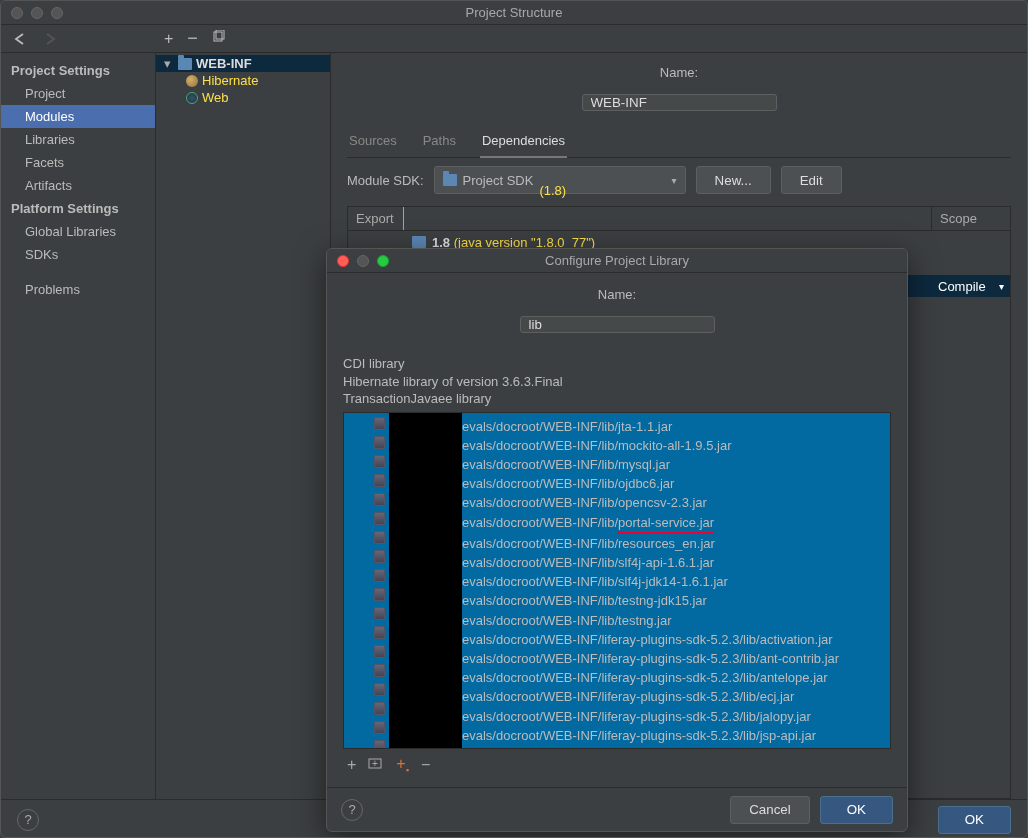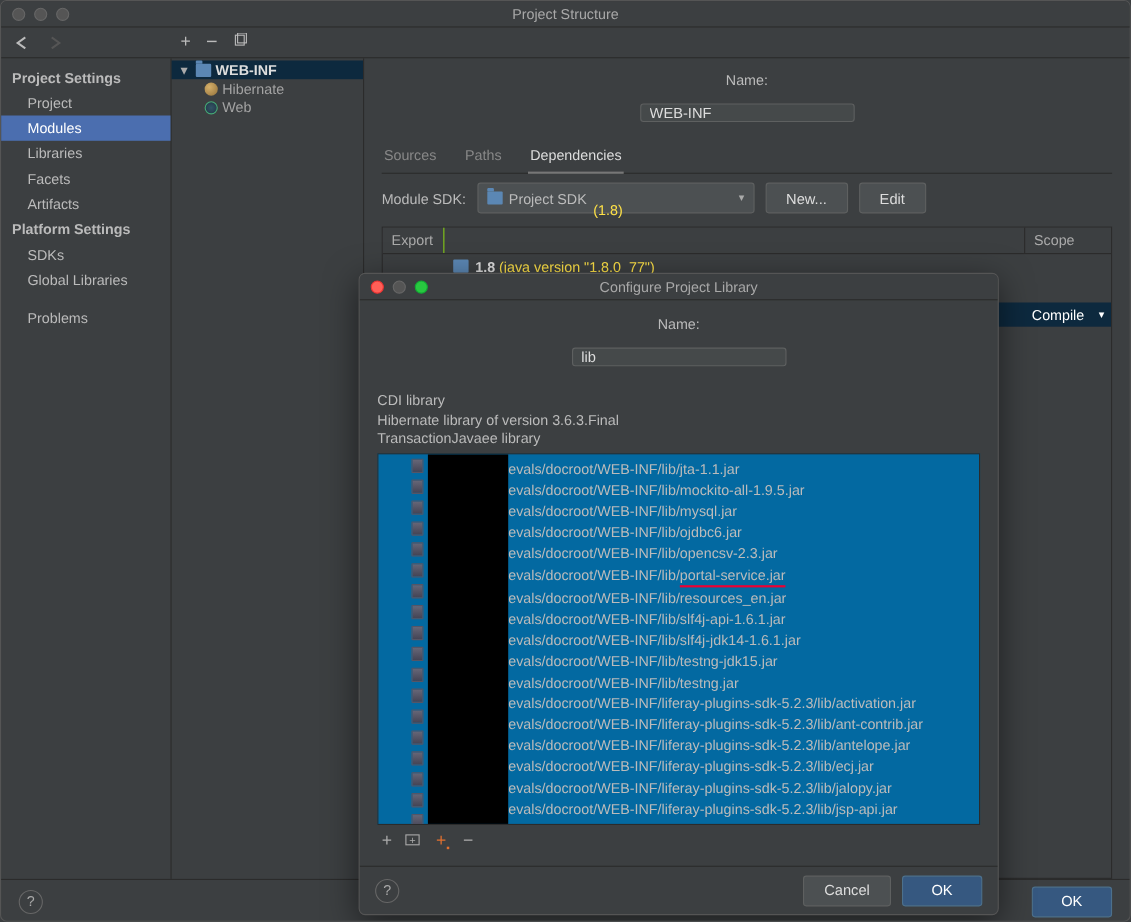--- a/index.html
+++ b/index.html
@@ -67,21 +67,21 @@
     background: #4b6eaf; color:#fff;
   }
   .tree-col {
     width: 175px;
     border-right: 1px solid #2b2b2b;
     position: relative;
   }
   .tree-body { padding-top:2px; }
   .tree-row {
     display:flex; align-items:center; gap:4px;
-    padding: 1px 6px 1px 8px; color:#a3a3a3;
+    padding: 1px 6px 1px 8px; color:#fde047;
   }
   .tree-row.selected { background:#0d293e; color:#fff; }
   .tree-child { padding-left: 30px; }
   .expander {
     width:10px; display:inline-block; color:#aaa;
   }
   .mod-icon {
     width:14px; height:12px; background:#5b87b4; border-radius:1px;
     display:inline-block; position:relative;
   }
@@ -258,22 +258,22 @@
       <div class="side-head">Project Settings</div>
       <div id="side-items1">
           <div class="side-item">Project</div>
           <div class="side-item selected">Modules</div>
           <div class="side-item">Libraries</div>
           <div class="side-item">Facets</div>
           <div class="side-item">Artifacts</div>
         </div>
       <div class="side-head">Platform Settings</div>
       <div id="side-items2">
+          <div class="side-item">Global Libraries</div>
           <div class="side-item">SDKs</div>
-          <div class="side-item">Global Libraries</div>
         </div>
       <div style="height:12px"></div>
       <div class="side-item">Problems</div>
     </div>
 
     <div class="tree-col">
       <div class="tree-body">
         <div class="tree-row selected">
           <span class="expander">▾</span>
           <span class="mod-icon"></span>

